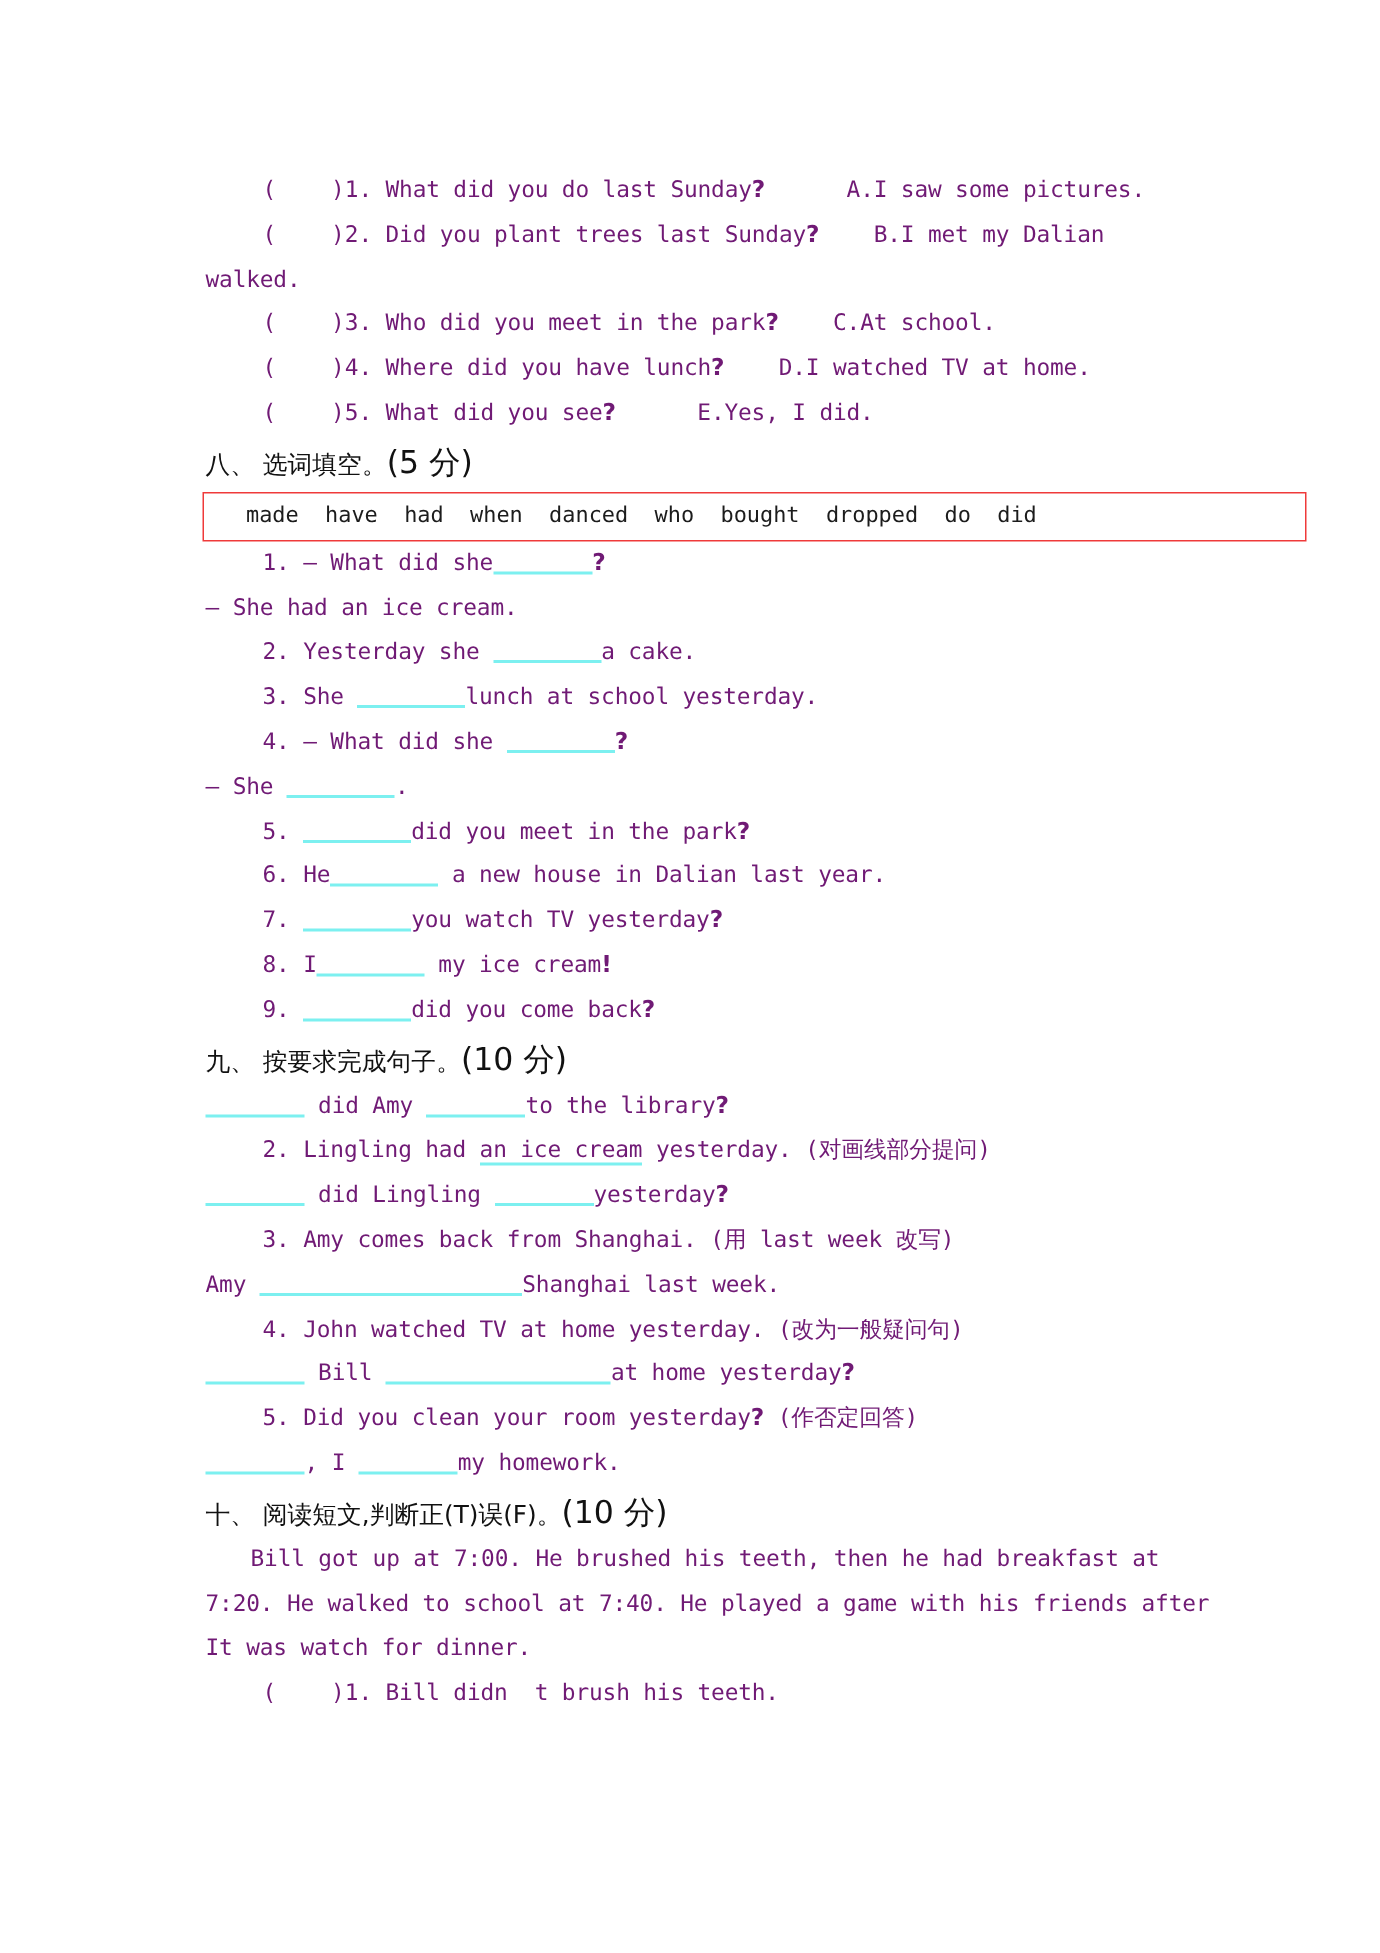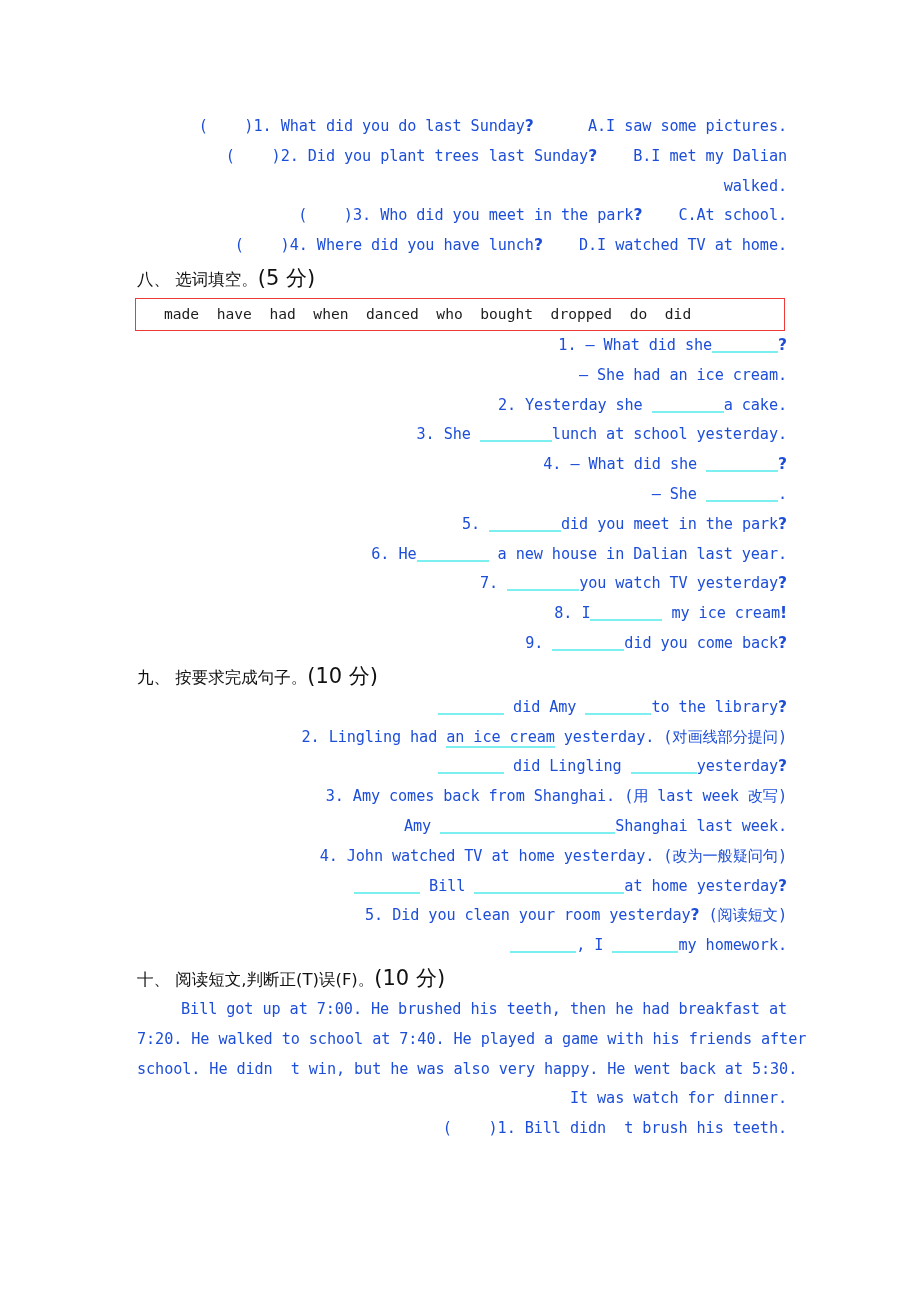--- a/index.html
+++ b/index.html
@@ -30,22 +30,21 @@
     width: 650px;
   }
 
   
   .line {
     font-family: "DejaVu Sans Mono", "Liberation Mono", monospace;
     font-size: 15.2px;
     line-height: 29.8px;
     letter-spacing: -0.1px;
     white-space: pre;
-    color: #1d4ed8;
-    text-align: right;
+    color: #701a75;
   }
   .indent1 { padding-left: 38px; }
 
   
   .section-head {
     font-family: "DejaVu Sans", "Liberation Sans", sans-serif;
     font-size: 16.5px;
     line-height: 30px;
     color: #111111;
     white-space: pre;
@@ -64,21 +63,21 @@
     font-weight: 700;
   }
 
   
   .brk { letter-spacing: 0; }
 
   
   .wordbank {
     box-sizing: border-box;
     margin: 3px 0 0 -2px;
-    width: 650px;
+    width: 736px;
     border: 1.5px solid #ef3a3a;
     padding: 4px 0 5px 0;
     background: #ffffff;
   }
   .wordbank .words {
     font-family: "DejaVu Sans Mono", "Liberation Mono", monospace;
     font-size: 14.6px;
     line-height: 22px;
     white-space: pre;
     padding-left: 28px;
@@ -114,20 +113,21 @@
     <div class="line indent1"><span class="brk">(    )</span><span>1.</span><span> What did you do last Sunday</span><span class="qm">?</span><span>      </span><span>A.I saw some pictures.</span></div>
 
     <div class="line indent1"><span class="brk">(    )</span><span>2.</span><span> Did you plant trees last Sunday</span><span class="qm">?</span><span>    </span><span>B.I met my Dalian</span></div>
 
     <div class="line">walked.</div>
 
     <div class="line indent1"><span class="brk">(    )</span><span>3.</span><span> Who did you meet in the park</span><span class="qm">?</span><span>    </span><span>C.At school.</span></div>
 
     <div class="line indent1"><span class="brk">(    )</span><span>4.</span><span> Where did you have lunch</span><span class="qm">?</span><span>    </span><span>D.I watched TV at home.</span></div>
 
+    <div class="line indent1"><span class="brk">(    )</span><span>5.</span><span> What did you see</span><span class="qm">?</span><span>      </span><span>E.Yes, I did.</span></div>
   </div>
 
   <div class="section-head"><span class="cn">八、</span><span class="cn"> 选词填空</span><span class="cn">。</span><span class="pts">(5 分)</span></div>
 
   <div class="wordbank">
     <div class="words">made  have  had  when  danced  who  bought  dropped  do  did</div>
   </div>
 
   <div class="line indent1"><span>1.</span><span> — What did she</span><span class="blank b-m"></span><span class="qm">?</span></div>
   <div class="line">— She had an ice cream.</div>
@@ -155,26 +155,25 @@
 
   <div class="line indent1"><span>2.</span><span> Lingling had </span><span class="uline">an ice cream</span><span> yesterday. </span><span>(对画线部分提问)</span></div>
   <div class="line"><span class="blank b-m"></span><span> did Lingling </span><span class="blank b-m"></span><span>yesterday</span><span class="qm">?</span></div>
 
   <div class="line indent1"><span>3.</span><span> Amy comes back from Shanghai. </span><span>(用 last week 改写)</span></div>
   <div class="line"><span>Amy </span><span class="blank b-xxl"></span><span>Shanghai last week.</span></div>
 
   <div class="line indent1"><span>4.</span><span> John watched TV at home yesterday. </span><span>(改为一般疑问句)</span></div>
   <div class="line"><span class="blank b-m"></span><span> Bill </span><span class="blank b-xxxl"></span><span>at home yesterday</span><span class="qm">?</span></div>
 
-  <div class="line indent1"><span>5.</span><span> Did you clean your room yesterday</span><span class="qm">?</span><span> (阅读短文)</span></div>
+  <div class="line indent1"><span>5.</span><span> Did you clean your room yesterday</span><span class="qm">?</span><span> (作否定回答)</span></div>
   <div class="line"><span class="blank b-m"></span><span>, I </span><span class="blank b-m"></span><span>my homework.</span></div>
 
   <div class="section-head"><span class="cn">十、</span><span class="cn"> 阅读短文,判断正(T)误(F)</span><span class="cn">。</span><span class="pts">(10 分)</span></div>
 
   <div class="line" style="padding-left:30px">Bill got up at 7:00. He brushed his teeth, then he had breakfast at</div>
   <div class="line">7:20. He walked to school at 7:40. He played a game with his friends after</div>
-  <div class="line">school. He didn  t win, but he was also very happy. He went back at 5:30.</div>
   <div class="line">It was watch for dinner.</div>
 
   <div class="line indent1"><span class="brk">(    )</span><span>1.</span><span> Bill didn  t brush his teeth.</span></div>
 
 </div>
 </div>
 
 </body></html>

